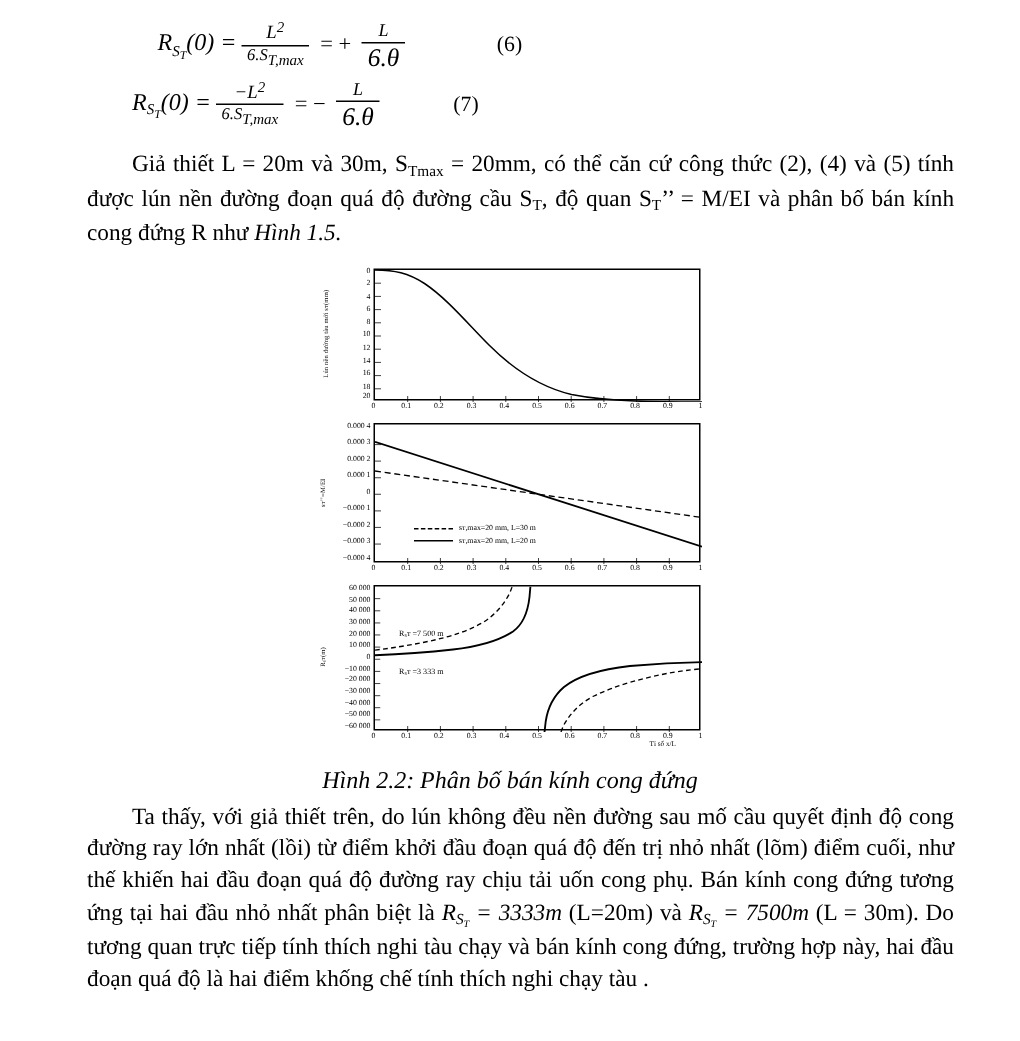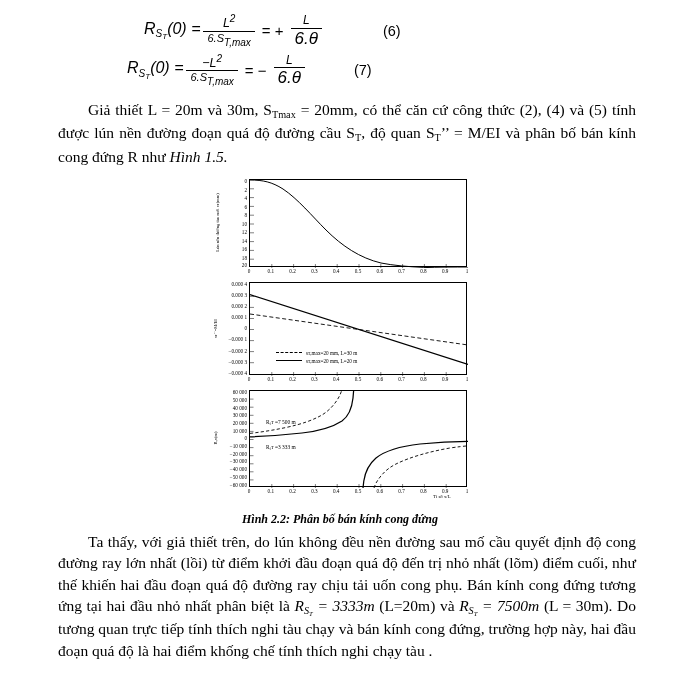--- a/index.html
+++ b/index.html
@@ -24,24 +24,23 @@
 
   
   .eq-block {
     margin: 6px 0 0 0;
     padding: 6px 0 2px 0;
   }
   .eq-row {
     display: flex;
     align-items: center;
     justify-content: flex-start;
-    font-family: Liberation Sans, sans-serif;
+    font-family: Liberation Serif, serif;
     font-size: 15px;
     margin: 2px 0 6px 0;
-    padding-left: 39px;
   }
   .eq-row .eq-body {
     margin-left: 105px;
     display: flex;
     align-items: center;
     font-style: italic;
   }
   .eq-row .eq-num {
     margin-left: 58px;
     font-style: normal;
@@ -171,23 +170,23 @@
   }
   .legend .row { display: flex; align-items: center; white-space: nowrap; }
   .legend .swatch {
     width: 26px; height: 0; margin-right: 4px;
     border-top: 1px solid #000;
   }
   .legend .swatch.dashed { border-top: 1px dashed #000; }
 
   .caption {
     text-align: center;
-    font-weight: bold;
+    font-weight: normal;
     font-style: italic;
-    font-size: 12px;
+    font-size: 16px;
     margin: 10px 0 2px 0;
     font-family: "Liberation Serif", serif;
   }
 </style>
 </head>
 <body>
 
 <div class="page">
 
   <div class="eq-block">

